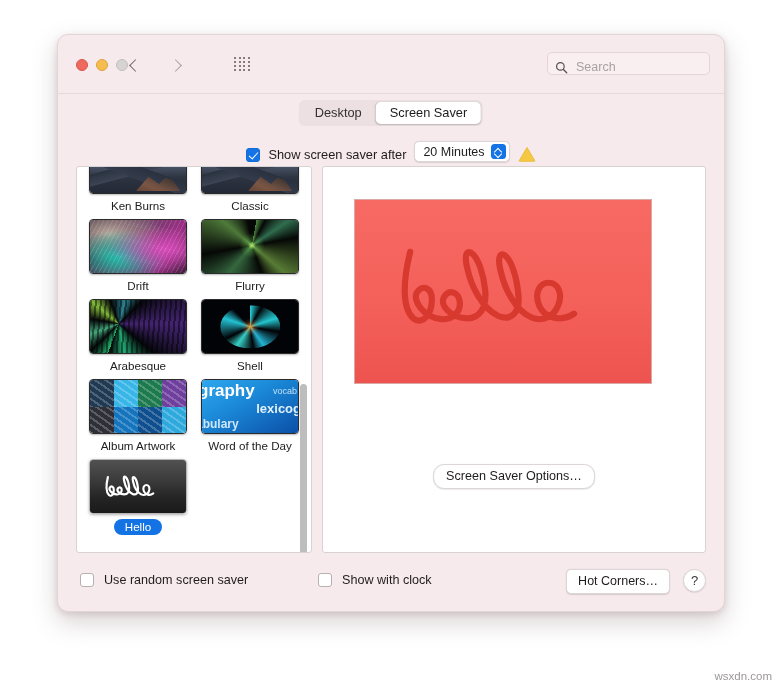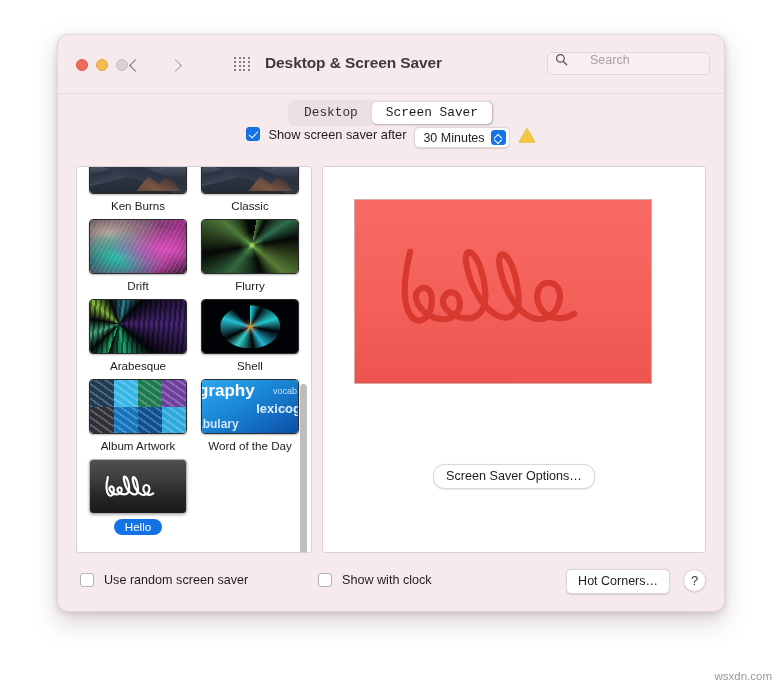--- a/index.html
+++ b/index.html
@@ -54,49 +54,49 @@
   .win-title {
     position: absolute; left: 207px; top: 19px;
     font-size: 15.5px; font-weight: bold; color: #3e3a3b; letter-spacing: -.1px;
   }
 
   .searchbox {
     position: absolute; right: 14px; top: 17px;
     width: 163px; height: 23px;
     background: #f9eff1; border: 1px solid #e5d5d9;
     border-radius: 5px;
-    display: flex; align-items: flex-start; padding: 0 7px; gap: 22px;
+    display: flex; align-items: flex-end; padding: 0 7px; gap: 8px;
   }
   .searchbox svg { flex: 0 0 auto; }
   .searchbox input {
     border: 0; outline: 0; background: transparent;
     font-family: "Liberation Sans", sans-serif; font-size: 12.5px; color: #3e3a3b;
     width: 100%;
   }
   .searchbox input::placeholder { color: #a8a0a2; }
 
   
   .tabrow { position: relative; height: 33px; }
   .tabs {
     position: absolute; left: 50%; transform: translateX(-50%); top: 6px;
-    display: flex; background: #ece0e2; border-radius: 6px; padding: 2px; font-family: Liberation Mono, monospace;
+    display: flex; background: #ece0e2; border-radius: 6px; padding: 2px;
   }
   .tab {
     font-size: 12.8px; color: #34302f; padding: 3px 14px 4px;
     border-radius: 5px; white-space: nowrap;
   }
   .tab.selected {
     background: #ffffff; color: #1e1b1b;
     box-shadow: 0 .5px 1.5px rgba(0,0,0,.2);
   }
 
   
   .afterrow {
     position: relative; height: 35px;
-    display: flex; align-items: flex-start; justify-content: center; gap: 8px;
+    display: flex; align-items: flex-end; justify-content: center; gap: 8px;
   }
   .cb {
     width: 14px; height: 14px; border-radius: 3px;
     border: 1px solid #b7b1b3; background: #fff;
     display: inline-block; position: relative; flex: 0 0 auto;
   }
   .cb.checked { background: #1573e6; border-color: #136cd6; }
   .cb.checked::after {
     content: ""; position: absolute; left: 4px; top: 1px;
     width: 4px; height: 8px; border: solid #fff; border-width: 0 1.9px 1.9px 0;
@@ -352,21 +352,20 @@
         <i></i>
           <i></i>
           <i></i>
           <i></i>
           <i></i>
           <i></i>
           <i></i>
           <i></i>
       </div>
 
-      <div class="win-title">Desktop &amp; Screen Saver</div>
 
       <div class="searchbox">
         <svg width="13" height="13" viewBox="0 0 14 14">
           <circle cx="5.8" cy="5.8" r="4.1" fill="none" stroke="#56504f" stroke-width="1.3"></circle>
           <line x1="9.1" y1="9.1" x2="12.6" y2="12.6" stroke="#56504f" stroke-width="1.4" stroke-linecap="round"></line>
         </svg>
         <input type="text" placeholder="Search" style="">
       </div>
     </div>
 
@@ -374,21 +373,21 @@
       <div class="tabs">
         <div class="tab">Desktop</div>
         <div class="tab selected">Screen Saver</div>
       </div>
     </div>
 
     <div class="afterrow">
       <span class="cb checked"></span>
       <span class="after-label">Show screen saver after</span>
       <span class="popup">
-        <span class="popup-val">30 Minutes</span>
+        <span class="popup-val">20 Minutes</span>
         <span class="stepper">
           <span class="sc up"></span>
             <span class="sc down"></span>
         </span>
       </span>
       <svg class="warn" viewBox="0 0 20 18">
         <path d="M10 1.6 L18.6 16.2 Q19.2 17.2 18 17.2 L2 17.2 Q0.8 17.2 1.4 16.2 Z" fill="#f4c842" stroke="#e8ba33" stroke-width="1" stroke-linejoin="round"></path>
       </svg>
     </div>
 

